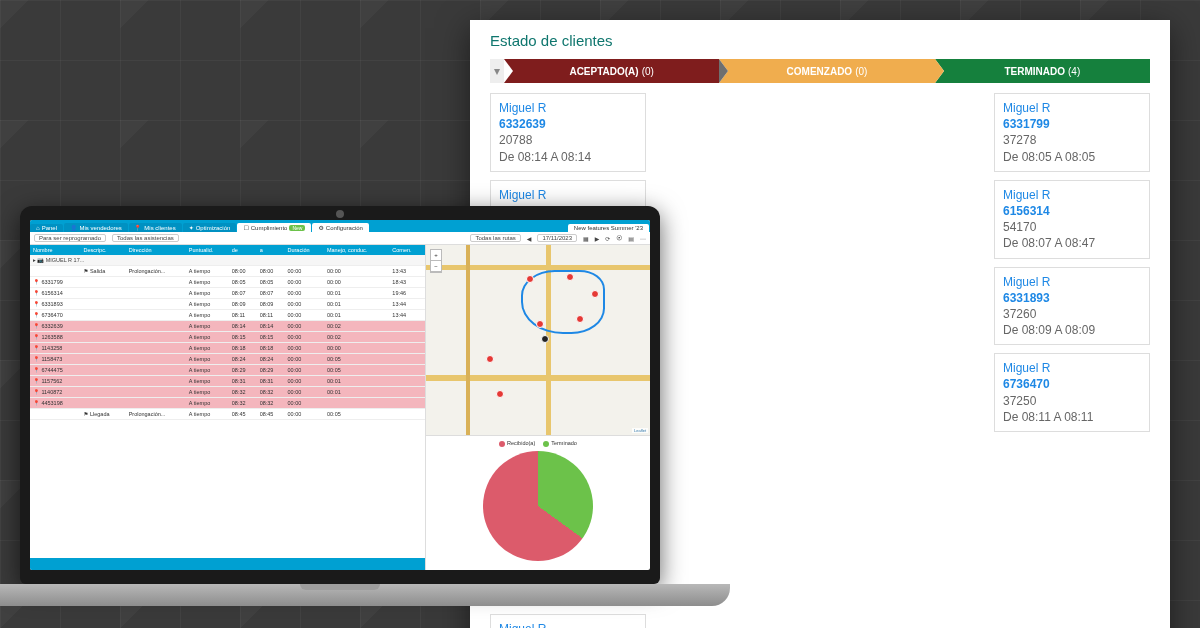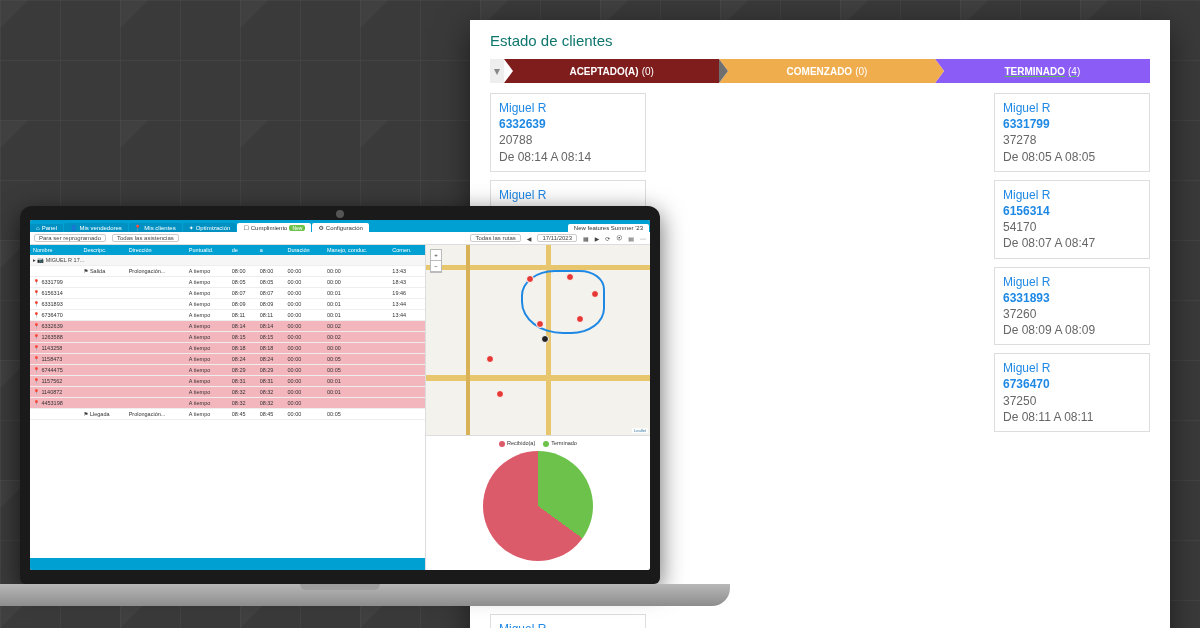--- a/index.html
+++ b/index.html
@@ -54,21 +54,21 @@
 .corner{width:14px;background:#eee;display:flex;align-items:center;justify-content:center;color:#888;}
 .stg{flex:1;position:relative;color:#fff;display:flex;align-items:center;justify-content:center;font-size:10px;font-weight:bold;}
 .stg::after{content:"";position:absolute;right:-9px;top:0;border-top:12px solid transparent;border-bottom:12px solid transparent;border-left:9px solid currentColor;z-index:2;}
 .stg::before{content:"";position:absolute;left:0;top:0;border-top:12px solid transparent;border-bottom:12px solid transparent;border-left:9px solid #fff;z-index:1;}
 .stg:first-of-type::before{display:none;}
 .stg:last-of-type::after{display:none;}
 .s-env{background:#5bc0de;color:#5bc0de;}
 .s-rec{background:#d9534f;color:#d9534f;}
 .s-ace{background:#7f1d1d;color:#6f6f6f;}
 .s-com{background:#f0ad4e;color:#f0ad4e;}
-.s-ter{background:#8b5cf6;color:#5cb85c;text-decoration:underline;}
+.s-ter{background:#15803d;color:#5cb85c;}
 .stg span{color:#fff;position:relative;z-index:3;}
 .stg .cnt{font-weight:normal;margin-left:3px;}
 .cols{display:flex;gap:12px;}
 .col{flex:1;display:flex;flex-direction:column;gap:8px;}
 .card{border:1px solid #ddd;padding:6px 8px;font-size:12px;line-height:1.35;}
 .card .nm{color:#1e88e5;}
 .card .cd{color:#1e88e5;font-weight:bold;}
 .card .zp{color:#666;}
 .card .tm{color:#666;}
 </style>

